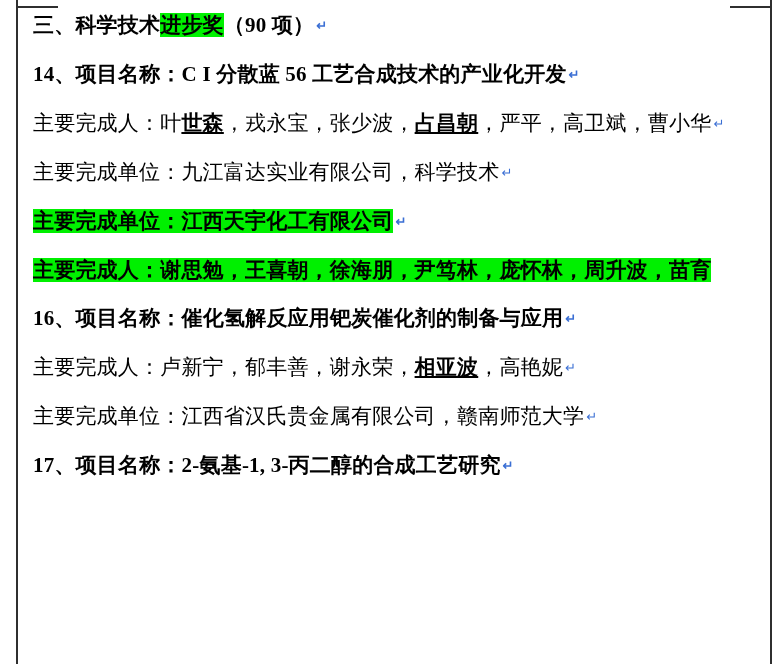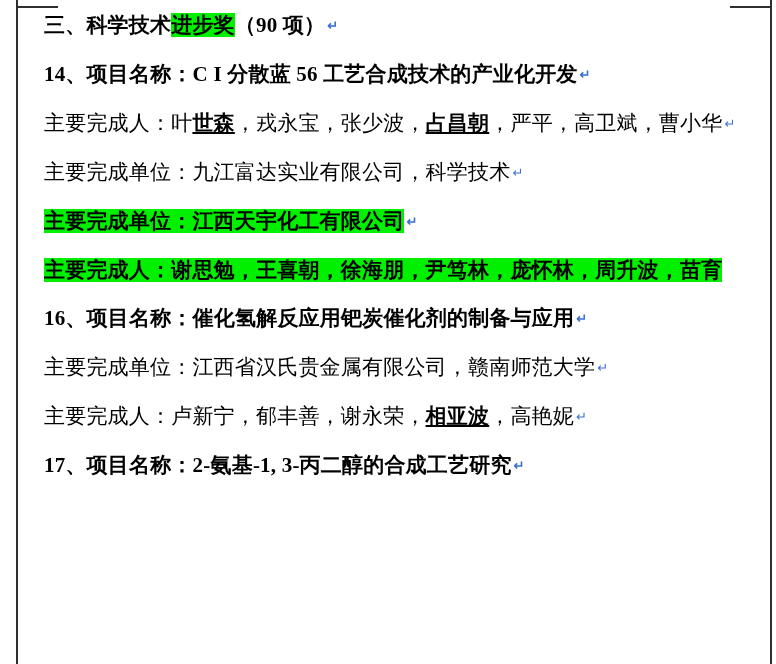--- a/index.html
+++ b/index.html
@@ -15,21 +15,21 @@
     overflow: hidden;
     position: relative;
   }
 
   .page {
     position: absolute;
     left: 0; top: 0;
     width: 776px;
     height: 664px;
     box-sizing: border-box;
-    padding: 10px 22px 0 44px;
+    padding: 10px 22px 0 33px;
   }
 
   
   .edge-left {
     position: absolute;
     left: 16px; top: 0;
     width: 2px; height: 664px;
     background: #2f2f2f;
   }
   .edge-right {
@@ -95,17 +95,17 @@
   <div class="edge-top-right"></div>
 
   <div class="content" id="doc-content">
       <div class="line bold"><span>三、科学技术</span><span class="hl">进步奖</span><span>（90 项）</span><span class="pilcrow">↵</span></div>
       <div class="line bold"><span>14、项目名称：C  I   分散蓝 56 工艺合成技术的产业化开发</span><span class="pilcrow">↵</span></div>
       <div class="line"><span>主要完成人：叶</span><span class="u">世森</span><span>，戎永宝，张少波，</span><span class="u">占昌朝</span><span>，严平，高卫斌，曹小华</span><span class="pilcrow">↵</span></div>
       <div class="line"><span>主要完成单位：九江富达实业有限公司，科学技术</span><span class="pilcrow">↵</span></div>
       <div class="line bold"><span class="hl">主要完成单位：江西天宇化工有限公司</span><span class="pilcrow">↵</span></div>
       <div class="line bold"><span class="hl">主要完成人：谢思勉，王喜朝，徐海朋，尹笃林，庞怀林，周升波，苗育</span></div>
       <div class="line bold"><span>16、项目名称：催化氢解反应用钯炭催化剂的制备与应用</span><span class="pilcrow">↵</span></div>
+      <div class="line"><span>主要完成人：卢新宁，郁丰善，谢永荣，</span><span class="u">相亚波</span><span>，高艳妮</span><span class="pilcrow">↵</span></div>
       <div class="line"><span>主要完成单位：江西省汉氏贵金属有限公司，赣南师范大学</span><span class="pilcrow">↵</span></div>
-      <div class="line"><span>主要完成人：卢新宁，郁丰善，谢永荣，</span><span class="u">相亚波</span><span>，高艳妮</span><span class="pilcrow">↵</span></div>
       <div class="line bold"><span>17、项目名称：2-氨基-1, 3-丙二醇的合成工艺研究</span><span class="pilcrow">↵</span></div>
     </div>
 </div>
 
 </body></html>

